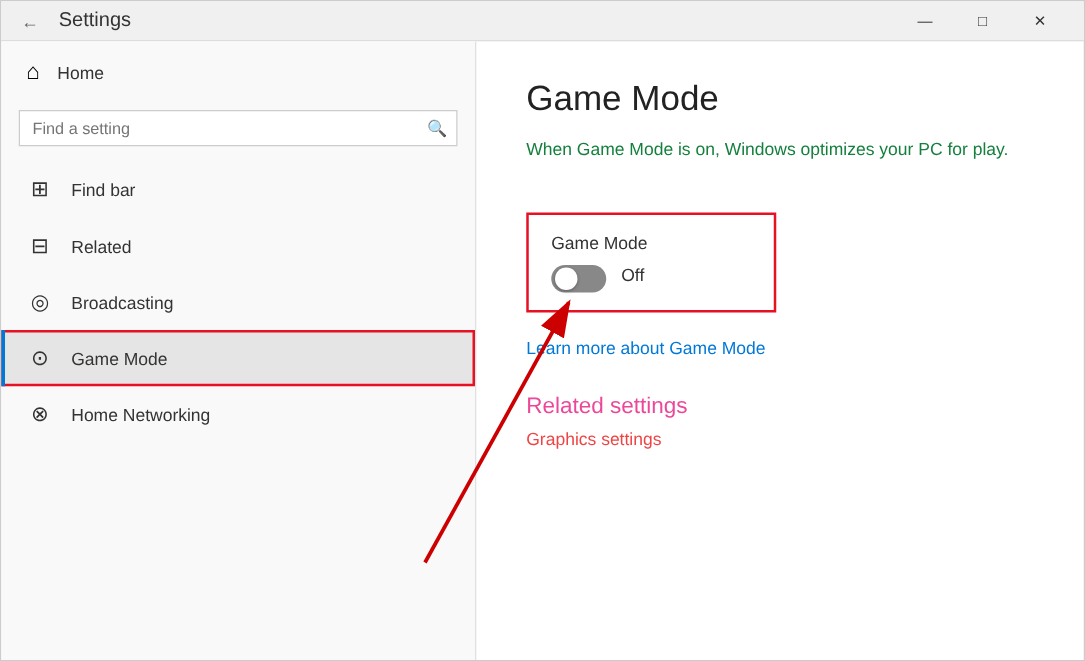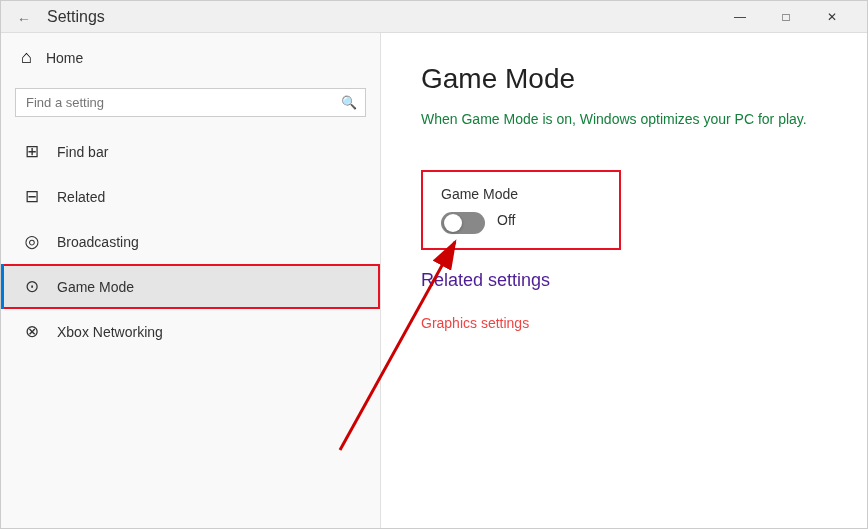--- a/index.html
+++ b/index.html
@@ -206,22 +206,22 @@
     .learn-more {
       font-size: 14px;
       color: #0078d7;
       cursor: pointer;
       margin-bottom: 28px;
       display: block;
     }
     .related-title {
       font-size: 18px;
       font-weight: 400;
-      color: #4c1d95;
-      margin-bottom: 23px;
+      color: #ec4899;
+      margin-bottom: 8px;
     }
     .related-link {
       font-size: 14px;
       color: #ef4444;
       cursor: pointer;
     }
     
     .window-wrapper {
       position: relative;
     }
@@ -274,38 +274,39 @@
         </div>
 
         <div class="nav-item active active-highlight">
           <div class="active-indicator"></div>
           <span class="nav-item-icon">⊙</span>
           <span>Game Mode</span>
         </div>
 
         <div class="nav-item">
           <span class="nav-item-icon">⊗</span>
-          <span>Xbox Networking</span>
+          <span>Home Networking</span>
         </div>
       </div>
 
       <div class="main">
         <h1 class="page-title">Game Mode</h1>
         <p class="page-description">When Game Mode is on, Windows optimizes your PC for play.</p>
 
         <div class="setting-box">
           <div class="setting-box-label">Game Mode</div>
           <div class="toggle-row">
             <div class="toggle">
               <div class="toggle-knob"></div>
             </div>
             <span class="toggle-label">Off</span>
           </div>
         </div>
 
+        <a class="learn-more">Learn more about Game Mode</a>
 
         <h2 class="related-title">Related settings</h2>
         <a class="related-link">Graphics settings</a>
       </div>
     </div>
   </div>
 
   <svg style="position:absolute;top:0;left:0;width:868px;height:529px;pointer-events:none;">
     <defs>
       <marker id="arrowhead" markerWidth="10" markerHeight="7" refX="9" refY="3.5" orient="auto">

